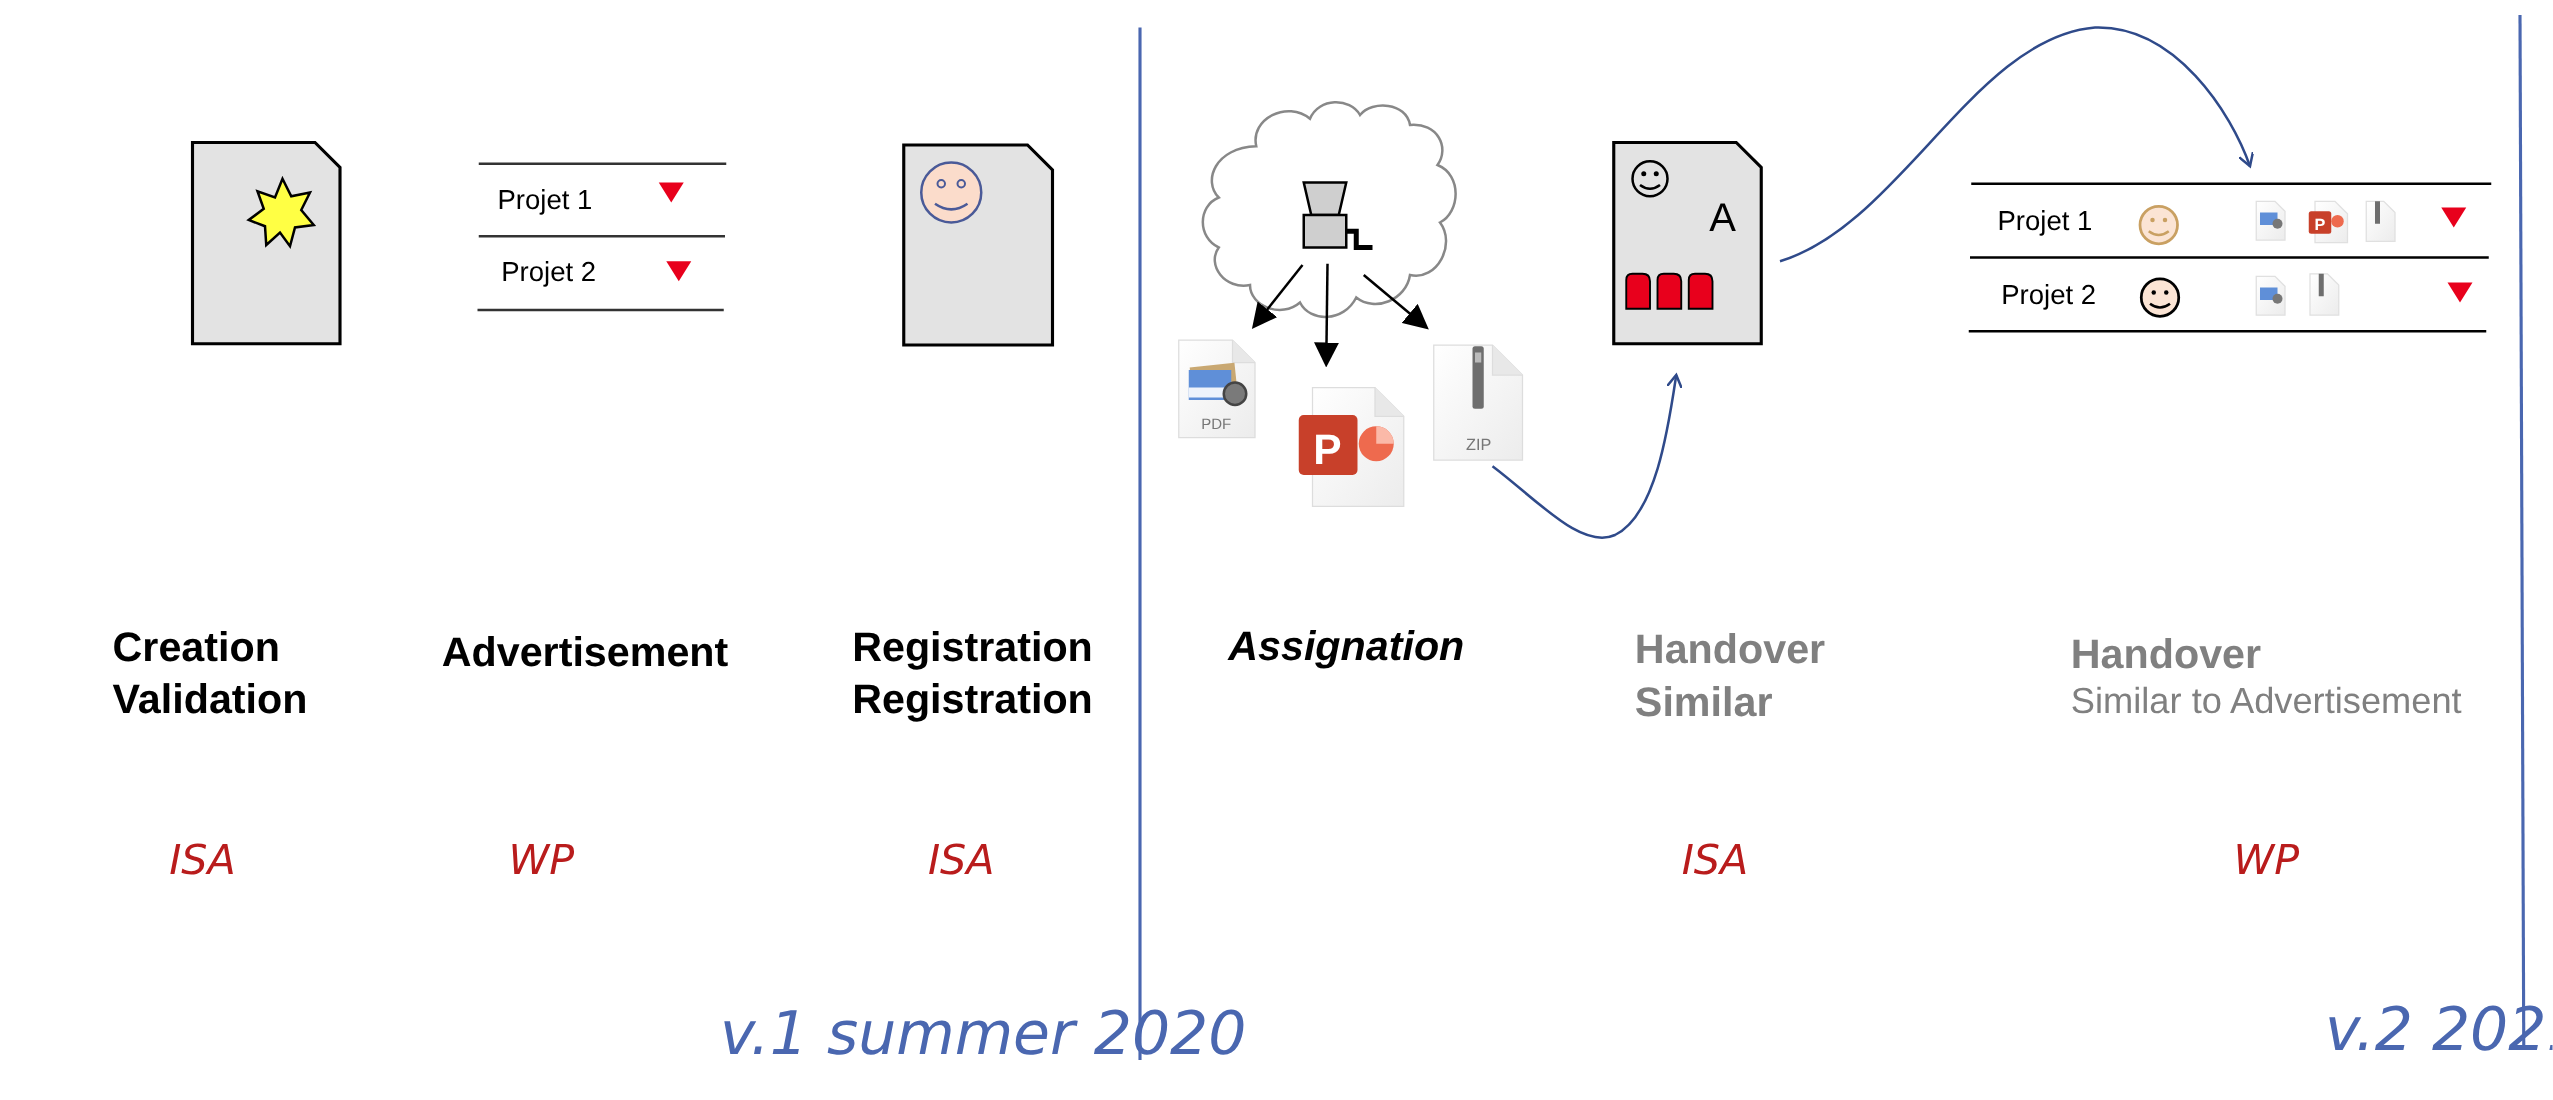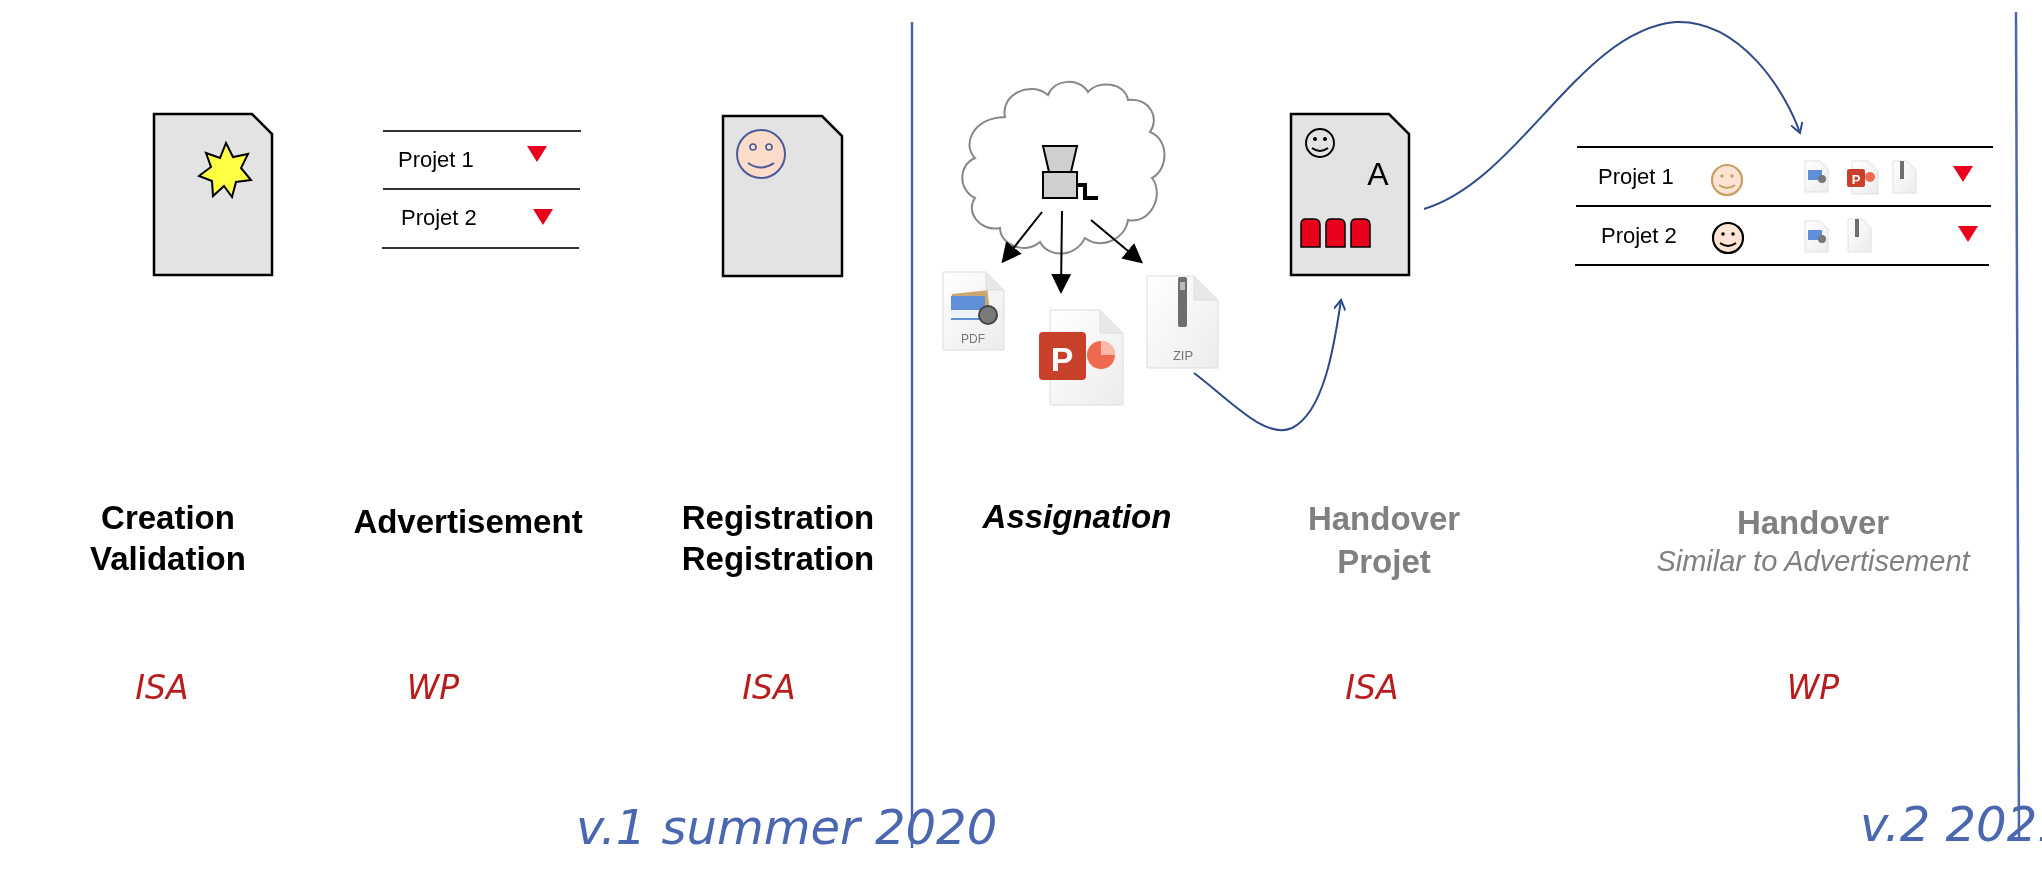--- a/index.html
+++ b/index.html
@@ -1,21 +1,21 @@
 <!DOCTYPE html>
 <html><head>
 <meta charset="utf-8">
 <style>
   html, body { margin: 0; padding: 0; background: #ffffff; }
   body { width: 2042px; height: 880px; position: relative; overflow: hidden; font-family: "Liberation Sans", sans-serif; }
   svg.layer { position: absolute; left: 0; top: 0; }
-  .stage-title { position: absolute; font-family: "Liberation Sans", sans-serif; font-weight: bold; font-size: 33px; line-height: 41px; text-align: center; color: #000; white-space: nowrap; transform: translateX(-50%); }
+  .stage-title { position: absolute; font-family: "Liberation Sans", sans-serif; font-weight: bold; font-size: 33px; line-height: 41px; text-align: left; color: #000; white-space: nowrap; transform: translateX(-50%); }
   .stage-title.gray { color: #808080; }
   .stage-title.italic { font-style: italic; }
-  .stage-sub { font-style: italic; font-weight: normal; font-size: 29px; color: #808080; display: block; line-height: 36px; }
+  .stage-sub { font-weight: normal; font-size: 29px; color: #808080; display: block; line-height: 36px; }
   .system { position: absolute; font-family: "DejaVu Sans", sans-serif; font-style: italic; font-size: 33px; color: #b91c1c; transform: translateX(-50%); white-space: nowrap; }
   .version { position: absolute; font-family: "DejaVu Sans", sans-serif; font-style: italic; font-size: 48px; color: #4a67b0; white-space: nowrap; }
   .list-label { position: absolute; font-family: "Liberation Sans", sans-serif; font-size: 22px; color: #000; white-space: nowrap; }
   .file-cap { font-family: "Liberation Sans", sans-serif; fill: #777; }
 </style>
 </head>
 <body>
 
 <svg class="layer" width="2042" height="880" viewBox="0 0 2042 880">
   <defs>
@@ -181,21 +181,21 @@
 </div>
 <div class="stage-title" style="left:778px; top:497px;">
   <span>Registration</span><br>
   <span>Registration</span>
 </div>
 <div class="stage-title italic" style="left:1077px; top:496px;">
   <span>Assignation</span>
 </div>
 <div class="stage-title gray" style="left:1384px; top:497px; line-height:43px;">
   <span>Handover</span><br>
-  <span>Projet</span><br>
+  <span>Similar</span><br>
 </div>
 <div class="stage-title gray" style="left:1813px; top:502px;">
   <span>Handover</span>
   <span class="stage-sub">Similar to Advertisement</span>
 </div>
 
 <div class="system" style="left:162px; top:668px;">ISA</div>
 <div class="system" style="left:433px; top:668px;">WP</div>
 <div class="system" style="left:769px; top:668px;">ISA</div>
 <div class="system" style="left:1372px; top:668px;">ISA</div>

